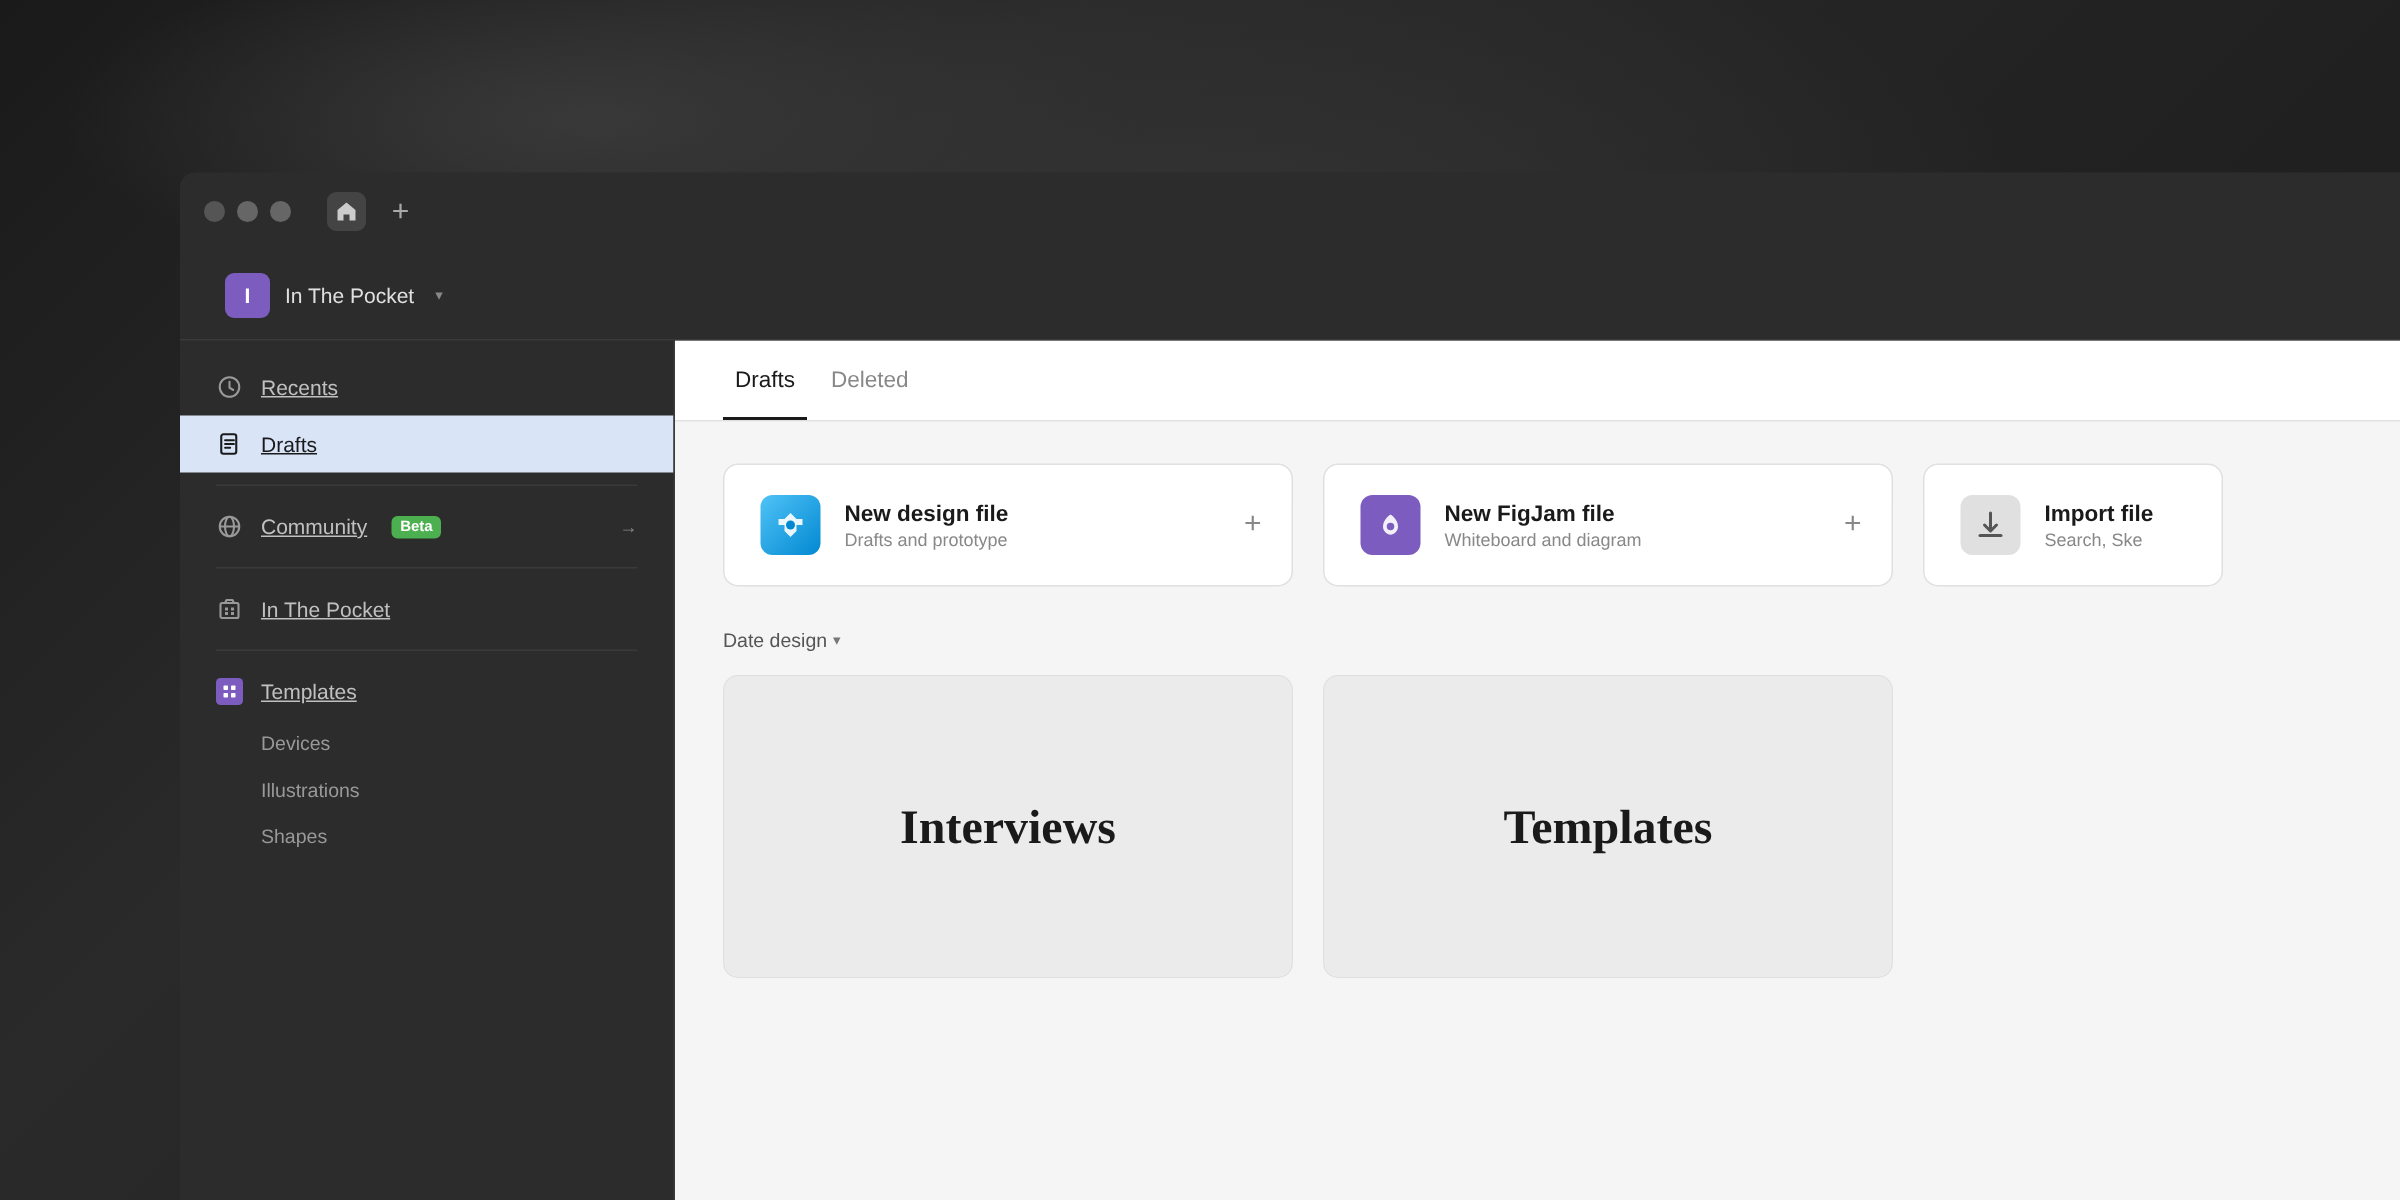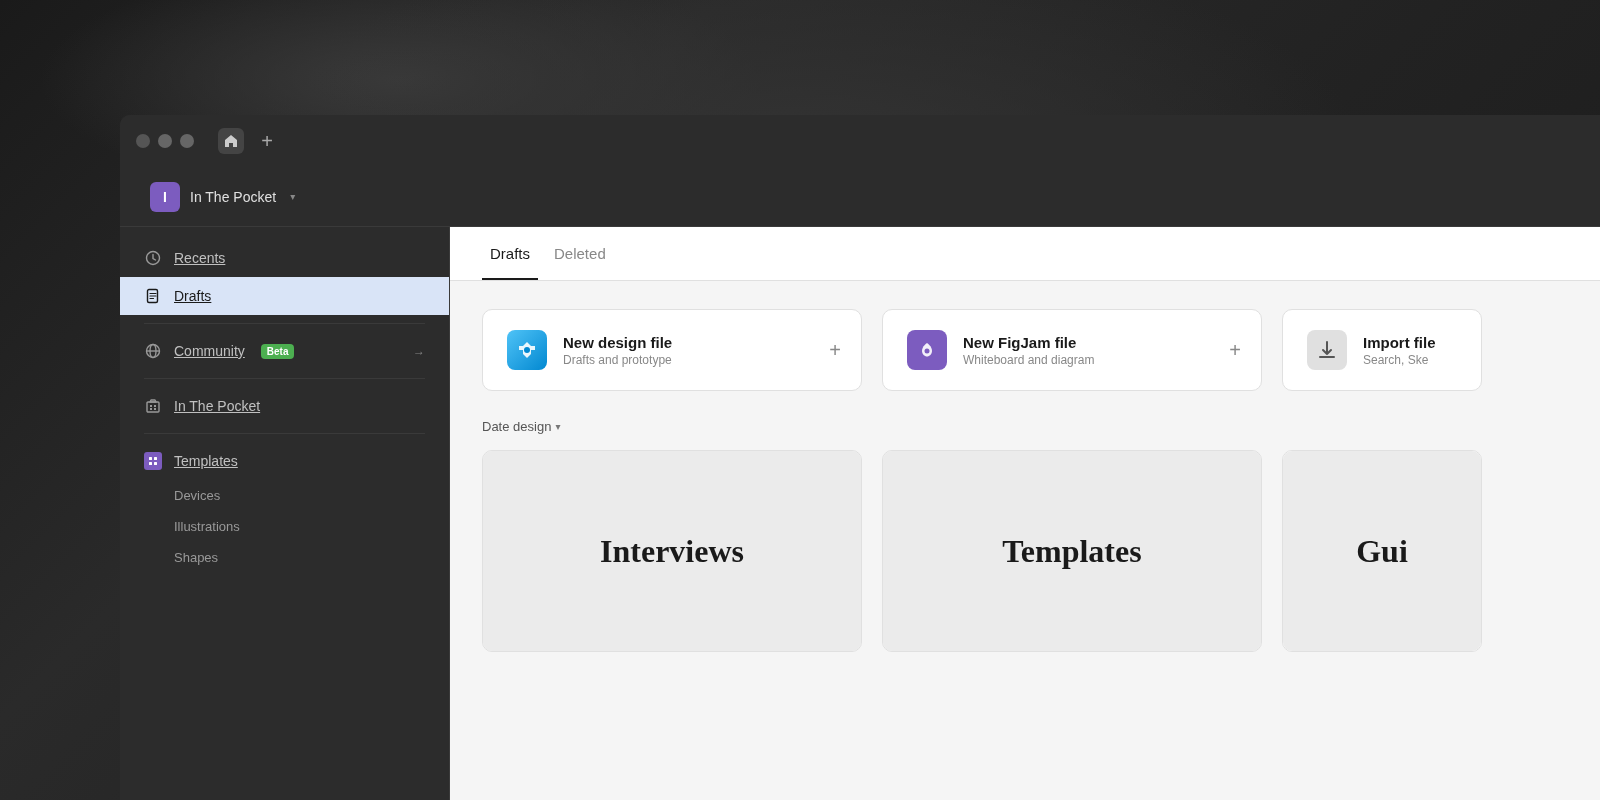--- a/index.html
+++ b/index.html
@@ -606,25 +606,20 @@
               <span>Interviews</span>
             </div>
           </div>
 
           <div class="file-thumb">
             <div class="file-thumb-img templates-bg">
               <span>Templates</span>
             </div>
           </div>
 
-          <div class="file-thumb" style="width:200px;">
-            <div class="file-thumb-img guides" style="overflow:hidden;">
-              <span>Gui</span>
-            </div>
-          </div>
 
         </div>
 
       </div>
     </div>
 
   </div>
 </div>
 
 </body></html>

